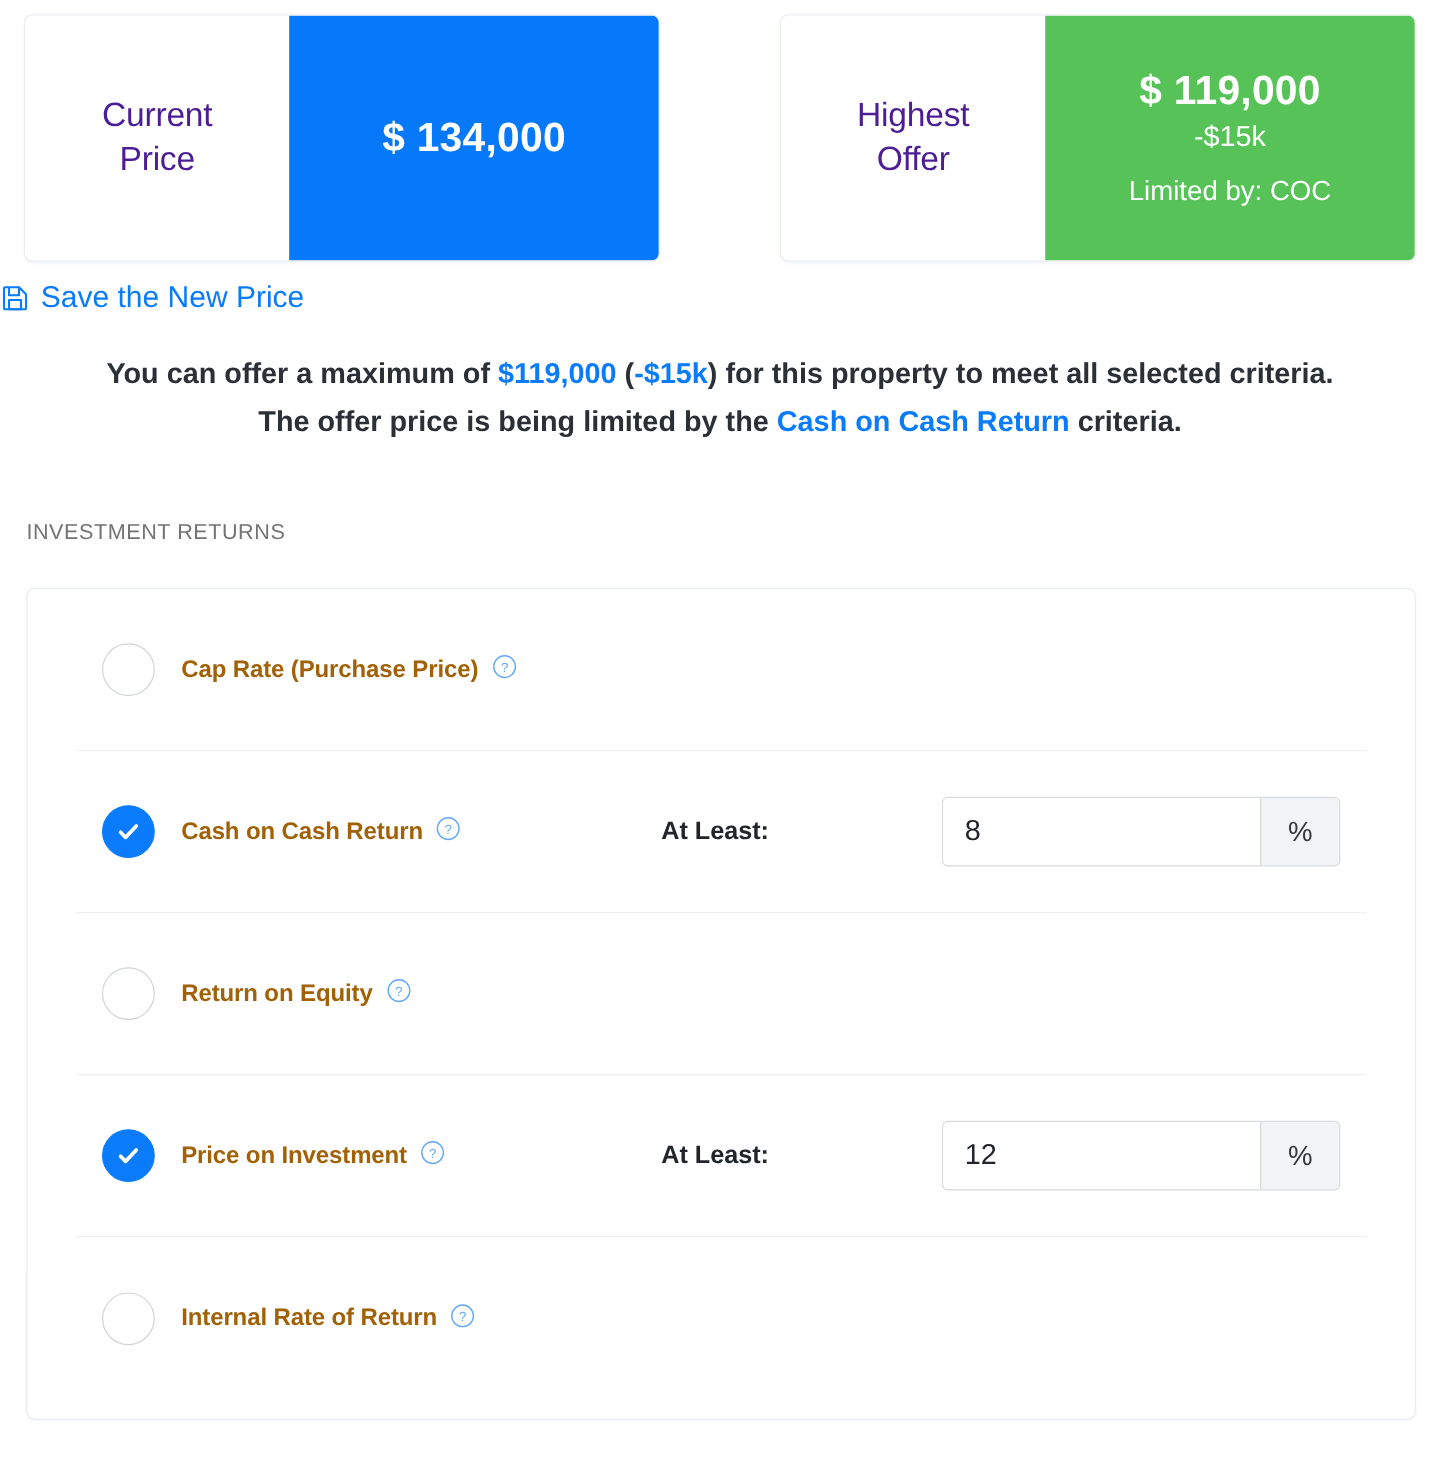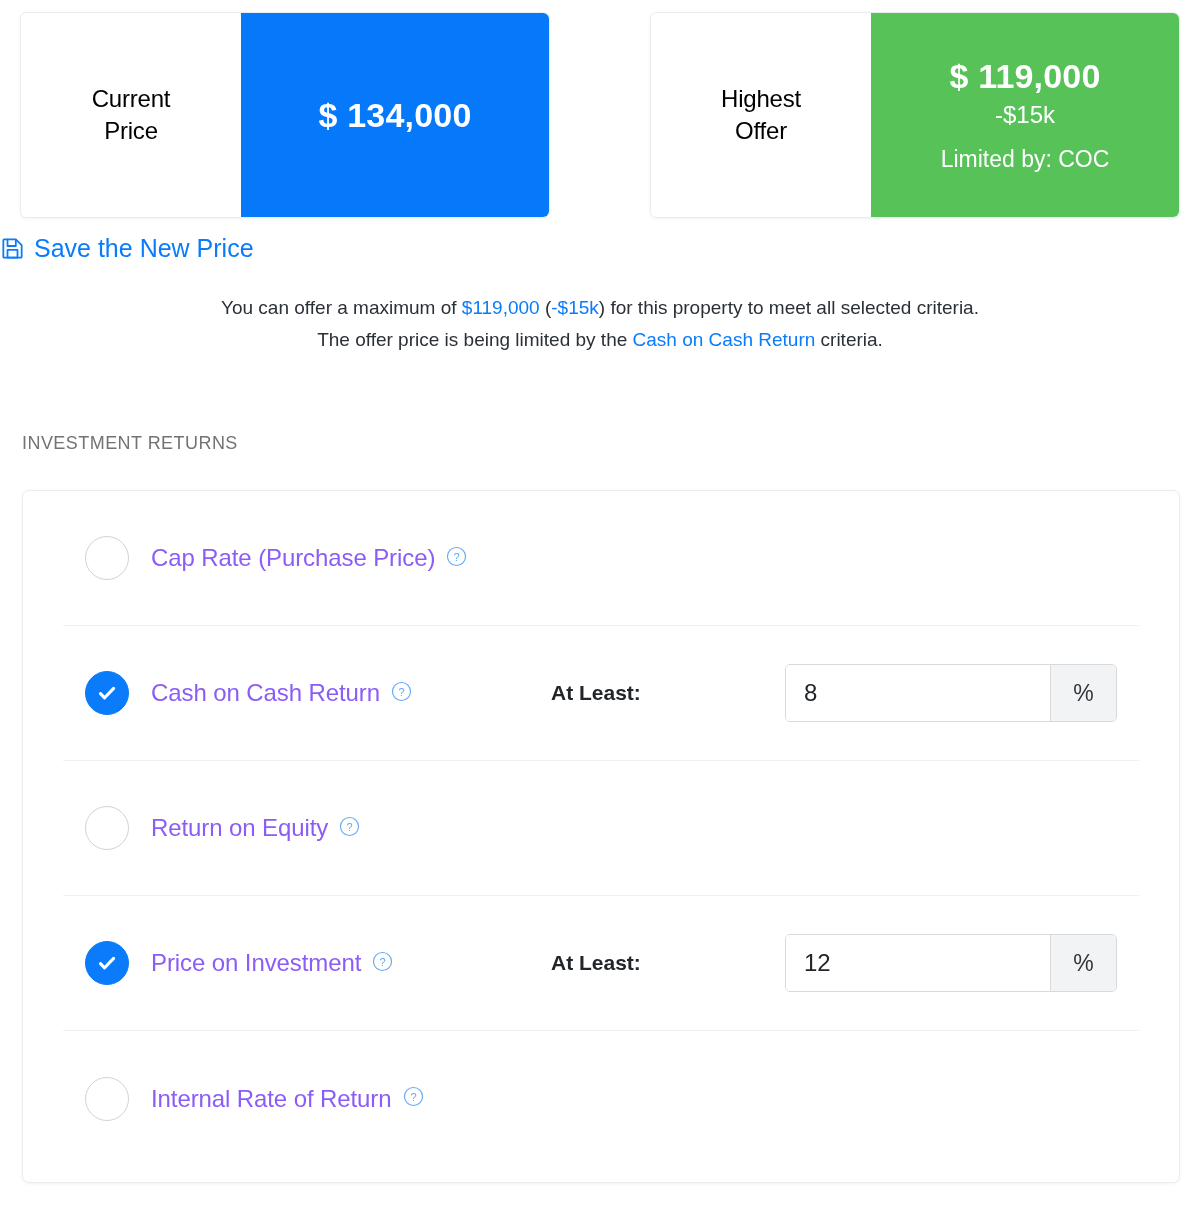--- a/index.html
+++ b/index.html
@@ -47,23 +47,23 @@
   .stat-label-pane {
     width: 220px;
     display: flex;
     align-items: center;
     justify-content: center;
     background: #ffffff;
     padding: 0 10px;
   }
 
   .stat-label {
-    font-size: 24px;
+    font-size: 28px;
     line-height: 1.32;
-    color: #000000;
+    color: #4c1d95;
     text-align: center;
     font-weight: 400;
     letter-spacing: -0.2px;
   }
 
   .stat-value-pane {
     flex: 1;
     display: flex;
     flex-direction: column;
     align-items: center;
@@ -118,24 +118,25 @@
 
   .floppy-icon { display: block; }
 
   
   .explain {
     position: absolute;
     left: 0;
     top: 292px;
     width: 1200px;
     text-align: center;
-    font-size: 19px;
+    font-size: 24px;
     line-height: 1.68;
     color: #2b3037;
     padding: 0 28px;
+    font-weight: bold;
   }
   .explain .accent { color: #0a7cfb; }
 
   
   .section-title {
     position: absolute;
     left: 22px;
     top: 433px;
     font-size: 18px;
     color: #737373;
@@ -185,23 +186,23 @@
     background: #ffffff;
     border: 1px solid #cfd4d8;
   }
   .checkbox.on {
     background: #0a7cfb;
     border: 1px solid #0a7cfb;
   }
   .checkbox.on svg { display: block; }
 
   .criteria-label {
-    font-size: 24px;
-    font-weight: 400;
-    color: #8b5cf6;
+    font-size: 20px;
+    font-weight: 700;
+    color: #a16207;
     letter-spacing: -0.1px;
     white-space: nowrap;
   }
 
   .help-icon {
     margin-left: 11px;
     display: inline-block;
     vertical-align: middle;
     cursor: pointer;
   }

